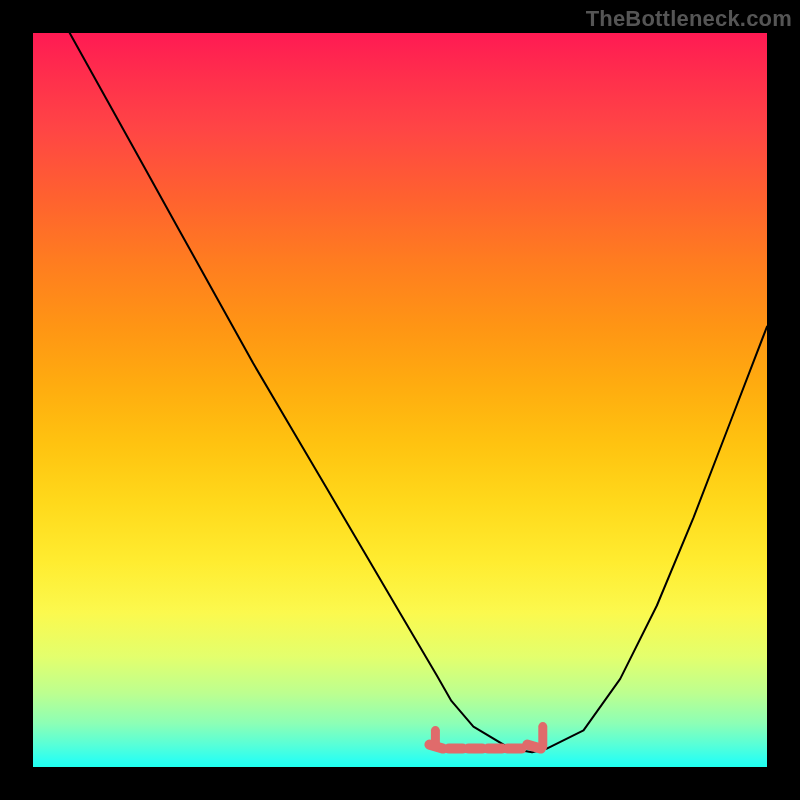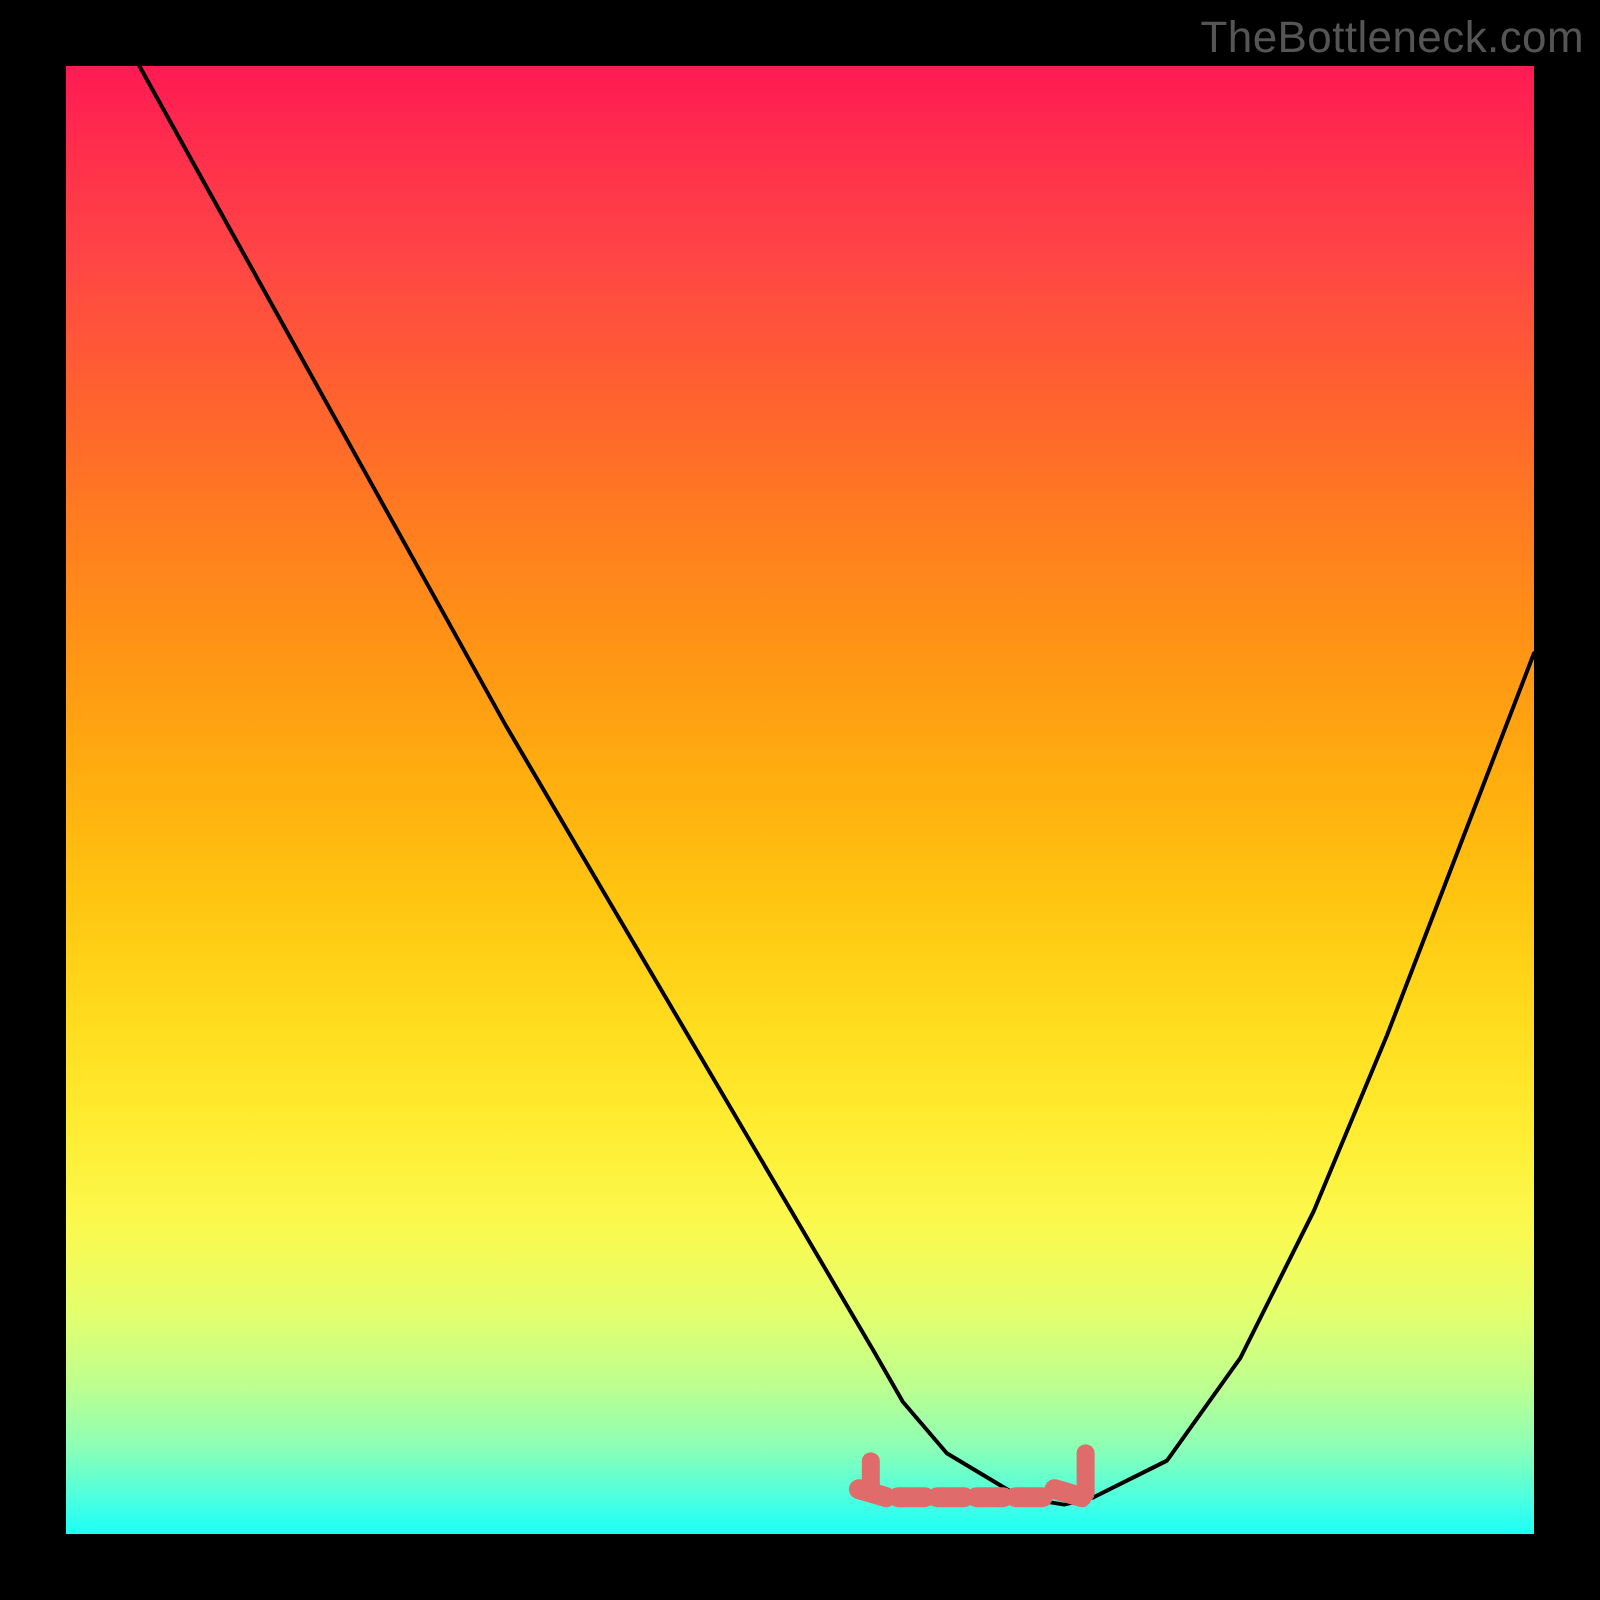--- a/index.html
+++ b/index.html
@@ -43,21 +43,21 @@
       #2fffef 99%,
       #20ffef 100%
     );
   }
   .watermark {
     position: absolute;
     top: 6px;
     right: 8px;
     color: #555;
     font-size: 22px;
-    font-weight: 400;
+    font-weight: 700;
     letter-spacing: 0.2px;
     user-select: none;
   }
   svg.overlay {
     position: absolute;
     left: 33px;
     top: 33px;
     width: 734px;
     height: 734px;
     overflow: visible;

